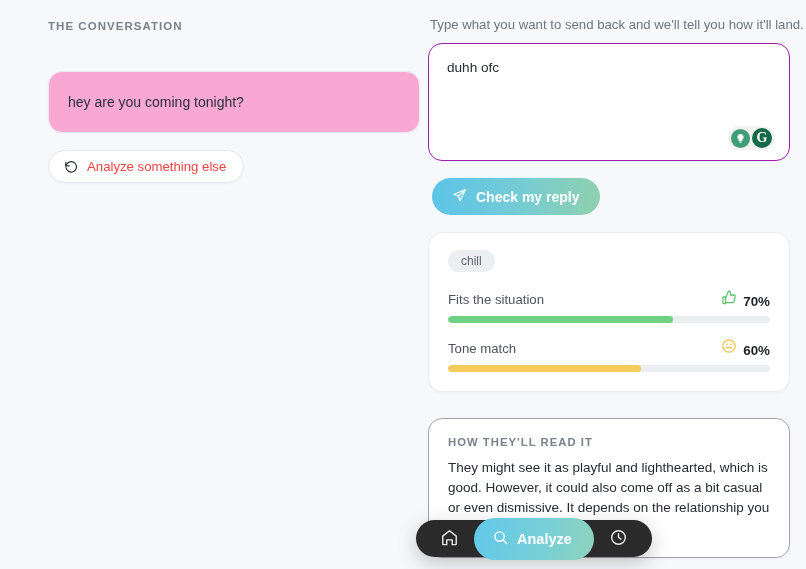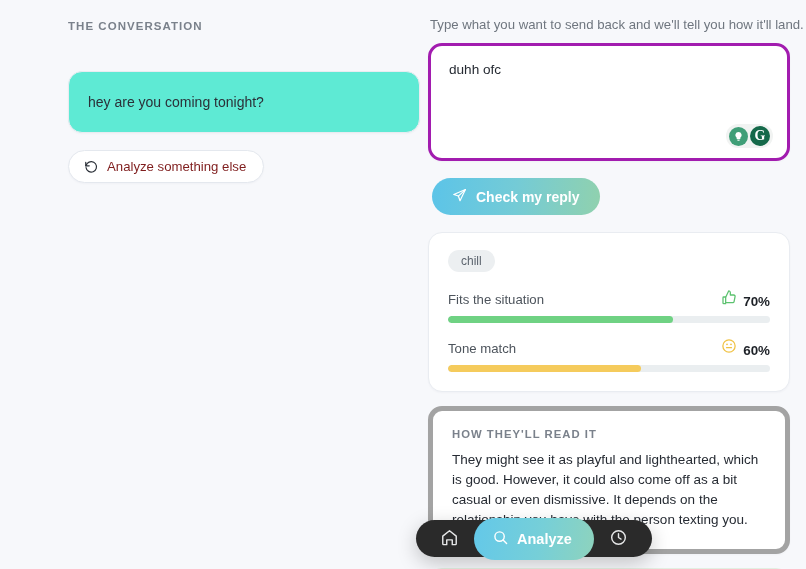--- a/index.html
+++ b/index.html
@@ -21,42 +21,42 @@
   .page {
     position: relative;
     width: 806px;
     height: 569px;
     display: flex;
     align-items: flex-start;
   }
 
   .col-left {
     width: 420px;
-    padding: 20px 0 0 68px;
+    padding: 20px 0 0 48px;
     flex: 0 0 420px;
   }
 
   .col-right {
     width: 386px;
     flex: 0 0 386px;
     padding: 8px 16px 0 8px;
   }
 
   
   .eyebrow {
     font-size: 11.5px;
     letter-spacing: 0.09em;
     color: #7a818b;
     font-weight: 600;
     text-transform: uppercase;
     margin-bottom: 13px;
   }
 
   .conversation-card {
-    background: #5eead4;
+    background: #f9a8d4;
     border: 1px solid #e9ecf1;
     border-radius: 14px;
     height: 62px;
     display: flex;
     align-items: center;
     padding: 0 19px;
     box-shadow: 0 1px 2px rgba(20,30,50,0.03);
     margin-top: 39px;
   }
   .conversation-card .msg {
@@ -68,38 +68,38 @@
     margin-top: 17px;
     height: 33px;
     display: inline-flex;
     align-items: center;
     gap: 9px;
     background: #ffffff;
     border: 1px solid #e4e8ee;
     border-radius: 17px;
     padding: 0 17px 0 15px;
     font-size: 13.2px;
-    color: #7f1d1d;
+    color: #ef4444;
     cursor: pointer;
     box-shadow: 0 1px 2px rgba(20,30,50,0.03);
   }
   .reset-btn svg { display: block; }
 
   
   .prompt-line {
     font-size: 13.2px;
     color: #6f767f;
     margin: 9px 0 11px 2px;
     white-space: nowrap;
   }
 
   .compose-card {
     position: relative;
     background: #ffffff;
-    border: 3px solid #a21caf;
+    border: 1px solid #a21caf;
     border-radius: 14px;
     height: 118px;
     padding: 16px 18px;
     box-shadow: 0 1px 2px rgba(20,30,50,0.03);
   }
   .compose-text {
     font-size: 13.6px;
     color: #262b33;
   }
 
@@ -208,23 +208,23 @@
     border-radius: 4px;
     overflow: hidden;
   }
   .bar-fill {
     height: 100%;
     border-radius: 4px;
   }
 
   
   .read-card {
-    margin-top: 14px;
+    margin-top: 26px;
     background: #ffffff;
-    border: 5px solid #a3a3a3;
+    border: 1px solid #a3a3a3;
     border-radius: 14px;
     padding: 17px 19px 20px 19px;
     box-shadow: 0 1px 2px rgba(20,30,50,0.03);
   }
   .read-card .eyebrow { margin-bottom: 10px; font-size: 11.3px; }
   .read-body {
     font-size: 13.5px;
     line-height: 1.47;
     color: #262b33;
   }

